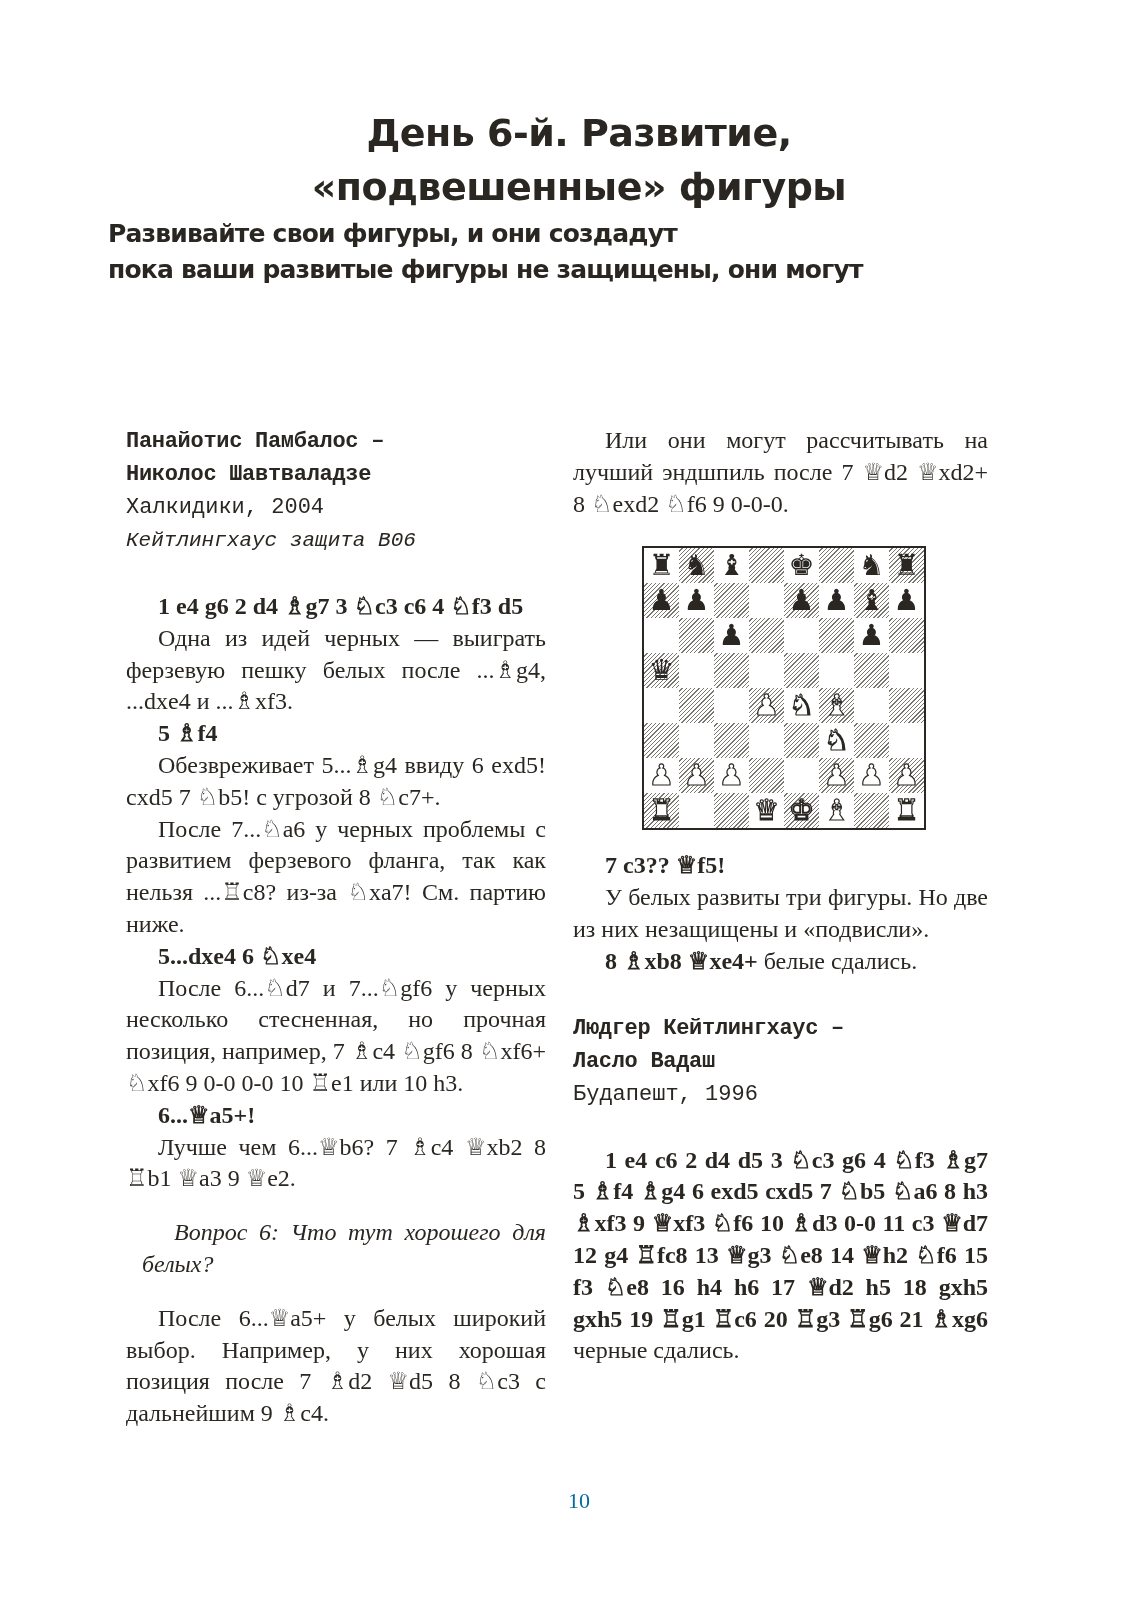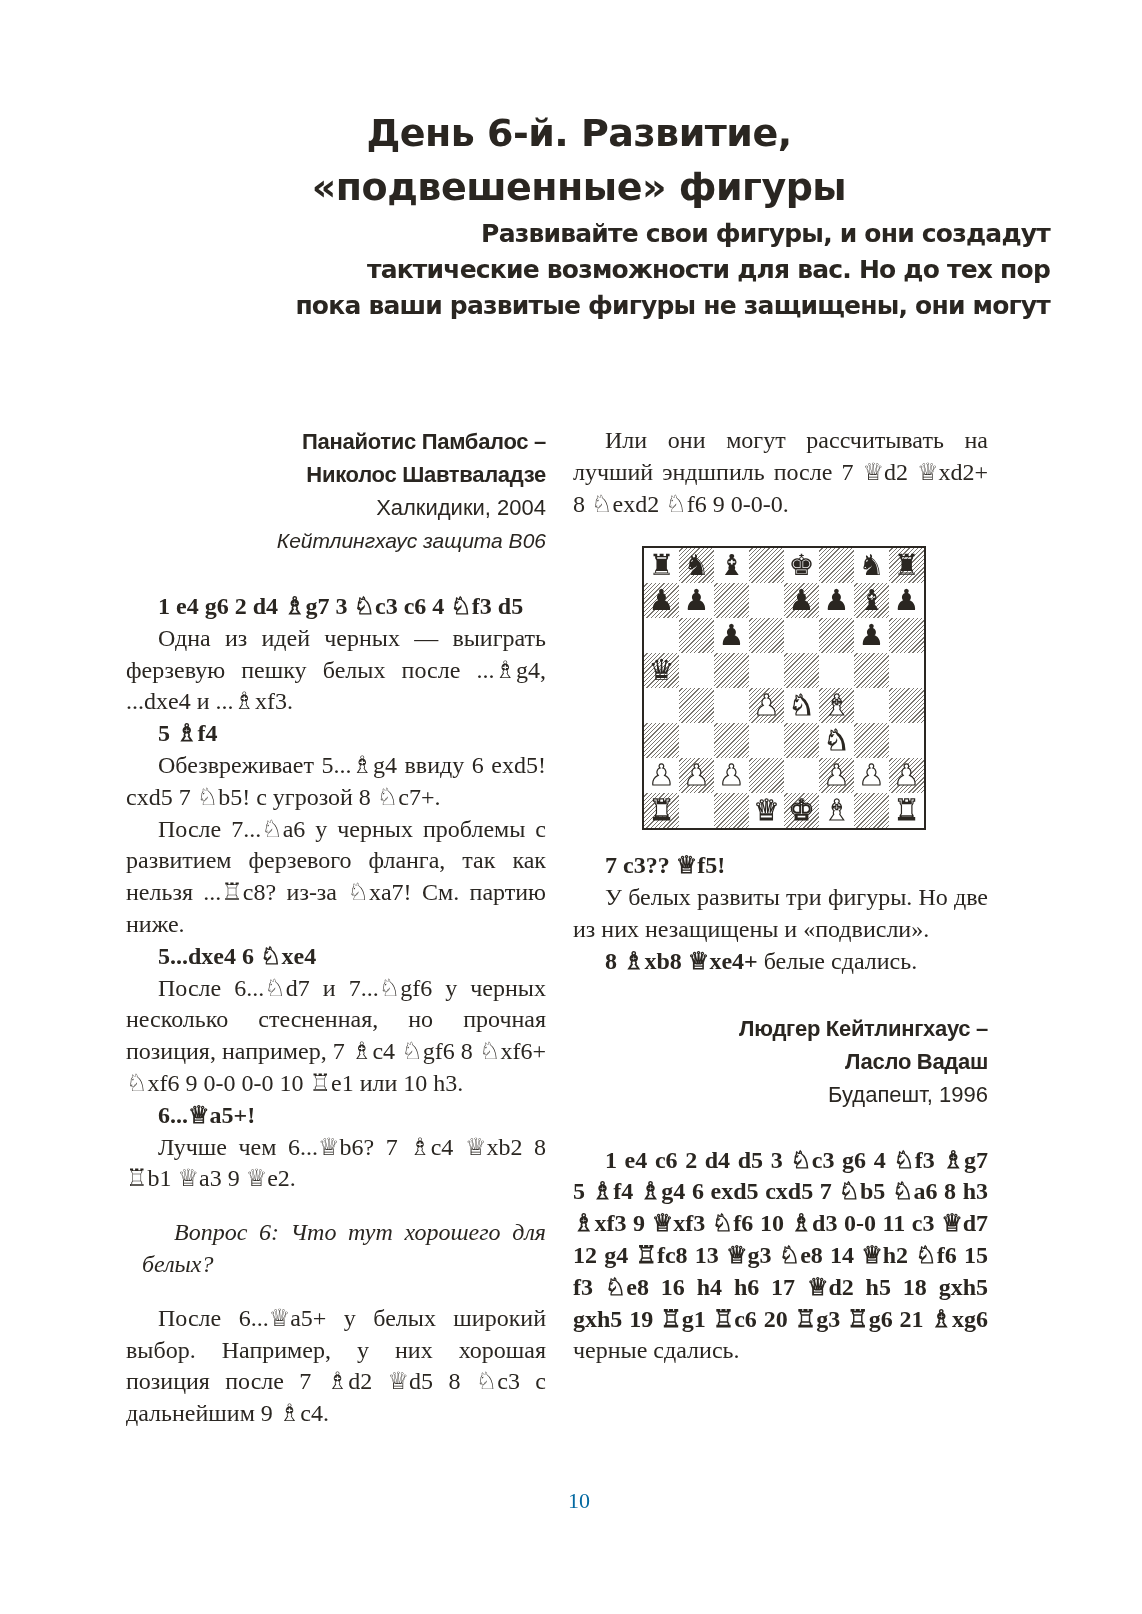--- a/index.html
+++ b/index.html
@@ -2,29 +2,29 @@
 <html><head>
   <meta charset="utf-8">
   <style>
     html, body { margin: 0; padding: 0; background: #ffffff; }
     body { width: 1142px; height: 1614px; position: relative; overflow: hidden; color: #2a2621; }
     .page { position: absolute; left: 8px; top: 0; width: 1142px; height: 1430px; padding-left: 39px; }
 
     .title-block { position: absolute; left: 100px; top: 106px; width: 942px; text-align: center;
       font-family: "DejaVu Sans", sans-serif; }
     .title-line { font-size: 38px; font-weight: bold; line-height: 54px; letter-spacing: -0.5px; }
-    .subtitle-block { position: absolute; left: 100px; top: 216px; width: 942px; text-align: right;
+    .subtitle-block { position: absolute; left: 100px; top: 216px; width: 942px; text-align: left;
       font-family: "DejaVu Sans", sans-serif; }
     .subtitle-line { font-size: 25px; font-weight: bold; line-height: 36px; letter-spacing: -0.8px; }
 
     .col { position: absolute; font-family: "Liberation Serif", serif; font-size: 24px; line-height: 31.8px; color: #2a2621; }
     .col-left { left: 118px; top: 425px; width: 420px; }
     .col-right { left: 565px; top: 425px; width: 415px; }
 
-    .game-header { text-align: right; font-family: Liberation Sans, sans-serif; }
+    .game-header { text-align: left; font-family: Liberation Mono, monospace; }
     .gh-players { font-size: 22px; font-weight: bold; line-height: 33px; letter-spacing: -0.3px; }
     .gh-place { font-size: 22px; line-height: 33px; }
     .gh-opening { font-size: 21px; font-style: italic; line-height: 33px; }
 
     .p { margin: 0; text-align: justify; text-align-last: left; }
     .ind { text-indent: 32px; }
     .moves { font-weight: bold; }
     .italic { font-style: italic; margin-left: 16px; }
     .gap-m { height: 22px; }
     .gap-l { height: 34px; }
@@ -47,21 +47,20 @@
 
 <div class="page">
 
   <div class="title-block">
     <div class="title-line">День 6-й.  Развитие,</div>
     <div class="title-line">«подвешенные» фигуры</div>
   </div>
 
   <div class="subtitle-block">
     <div class="subtitle-line">Развивайте свои фигуры, и они создадут</div>
-    <div class="subtitle-line">тактические возможности для вас. Но до тех пор</div>
     <div class="subtitle-line">пока ваши развитые фигуры не защищены, они могут</div>
   </div>
 
   <div class="col col-left">
     <div class="game-header">
       <div class="gh-players">Панайотис Памбалос –</div>
       <div class="gh-players">Николос Шавтваладзе</div>
       <div class="gh-place">Халкидики, 2004</div>
       <div class="gh-opening">Кейтлингхаус защита B06</div>
     </div>

